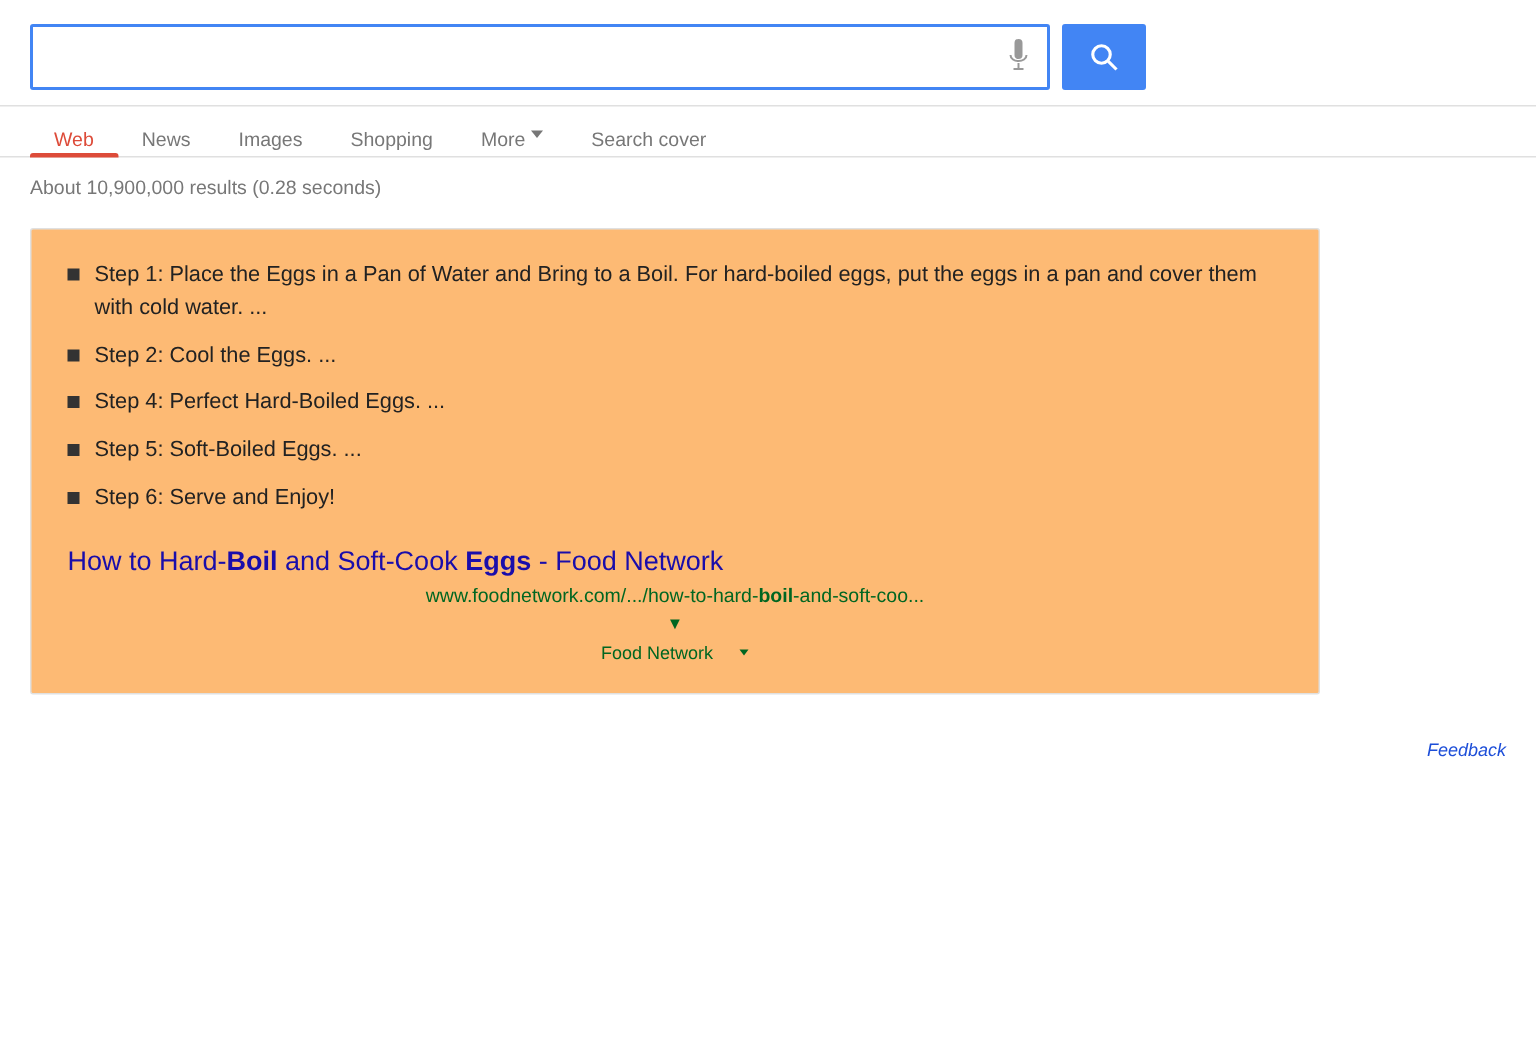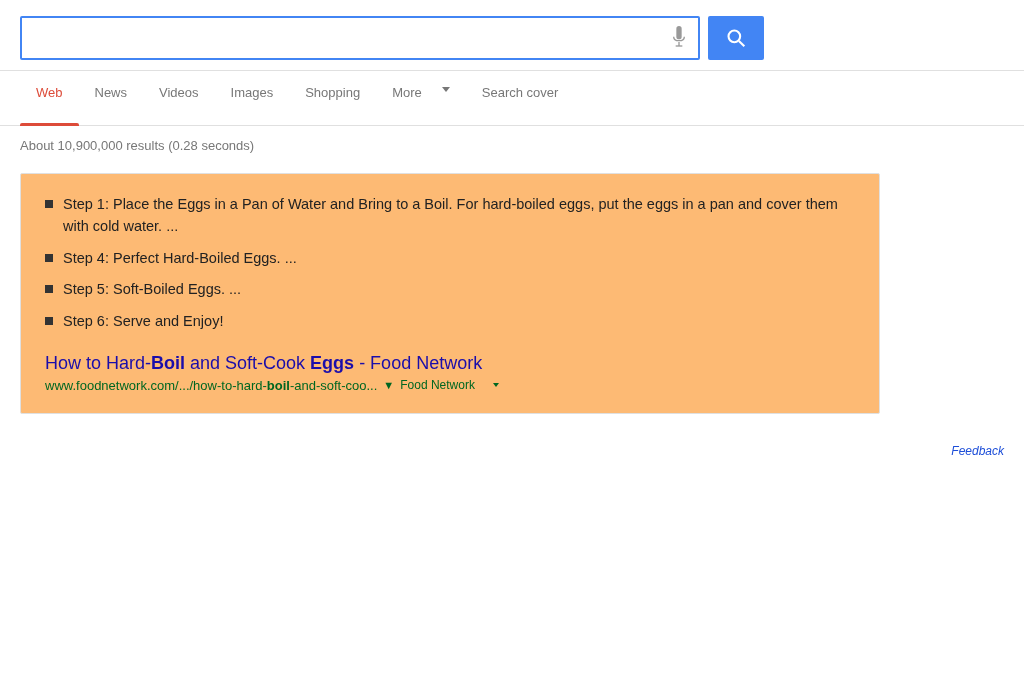--- a/index.html
+++ b/index.html
@@ -63,21 +63,21 @@
 
     
     .nav-tabs {
       display: flex;
       align-items: center;
       padding: 0 20px;
       border-bottom: 1px solid #e0e0e0;
       gap: 0;
     }
     .nav-tab {
-      padding: 14px 16px 25px 16px;
+      padding: 14px 16px 4px 16px;
       font-size: 13px;
       color: #777;
       cursor: pointer;
       text-decoration: none;
       position: relative;
       white-space: nowrap;
     }
     .nav-tab.active {
       color: #dd4b39;
       font-weight: normal;
@@ -88,21 +88,21 @@
       bottom: -1px;
       left: 0;
       right: 0;
       height: 3px;
       background: #dd4b39;
       border-radius: 2px 2px 0 0;
     }
     .nav-tab-more {
       display: flex;
       align-items: flex-start;
-      gap: 20px;
+      gap: 4px;
     }
     .chevron-down {
       border-left: 4px solid transparent;
       border-right: 4px solid transparent;
       border-top: 5px solid #777;
       display: inline-block;
       margin-top: 2px;
     }
 
     
@@ -162,20 +162,21 @@
       cursor: pointer;
     }
     .result-title .bold {
       font-weight: bold;
     }
     .result-url-row {
       display: flex;
       align-items: center;
       gap: 6px;
       flex-wrap: wrap;
+      flex-direction: column;
     }
     .result-url {
       font-size: 13px;
       color: #006621;
     }
     .result-url .bold {
       font-weight: bold;
     }
     .source-badge {
       font-size: 12px;
@@ -220,41 +221,44 @@
     <svg xmlns="http://www.w3.org/2000/svg" width="20" height="20" viewBox="0 0 24 24">
       <circle cx="10" cy="10" r="7" stroke="white" stroke-width="2.5" fill="none"></circle>
       <line x1="15.5" y1="15.5" x2="22" y2="22" stroke="white" stroke-width="2.5"></line>
     </svg>
   </button>
 </div>
 
 <nav class="nav-tabs">
   <a class="nav-tab active">Web</a>
   <a class="nav-tab">News</a>
-  <a class="nav-tab">Videos</a>
   <a class="nav-tab">Images</a>
   <a class="nav-tab">Shopping</a>
   <a class="nav-tab nav-tab-more">
     <span>More</span>
     <span class="chevron-down"></span>
   </a>
   <a class="nav-tab">Search cover</a>
 </nav>
 
 <div class="results-info">
   <span>About 10,900,000 results (0.28 seconds)</span>
 </div>
 
 <div class="main-content">
   <div class="result-card">
 
     <ul class="steps-list">
       <li>
         <span class="step-bullet"></span>
         <span class="step-text">Step 1: Place the Eggs in a Pan of Water and Bring to a Boil. For hard-boiled eggs, put the eggs in a pan and cover them with cold water. ...</span>
+      </li>
+      <li>
+        <span class="step-bullet"></span>
+        <span class="step-text">Step 2: Cool the Eggs. ...</span>
       </li>
       <li>
         <span class="step-bullet"></span>
         <span class="step-text">Step 4: Perfect Hard-Boiled Eggs. ...</span>
       </li>
       <li>
         <span class="step-bullet"></span>
         <span class="step-text">Step 5: Soft-Boiled Eggs. ...</span>
       </li>
       <li>

